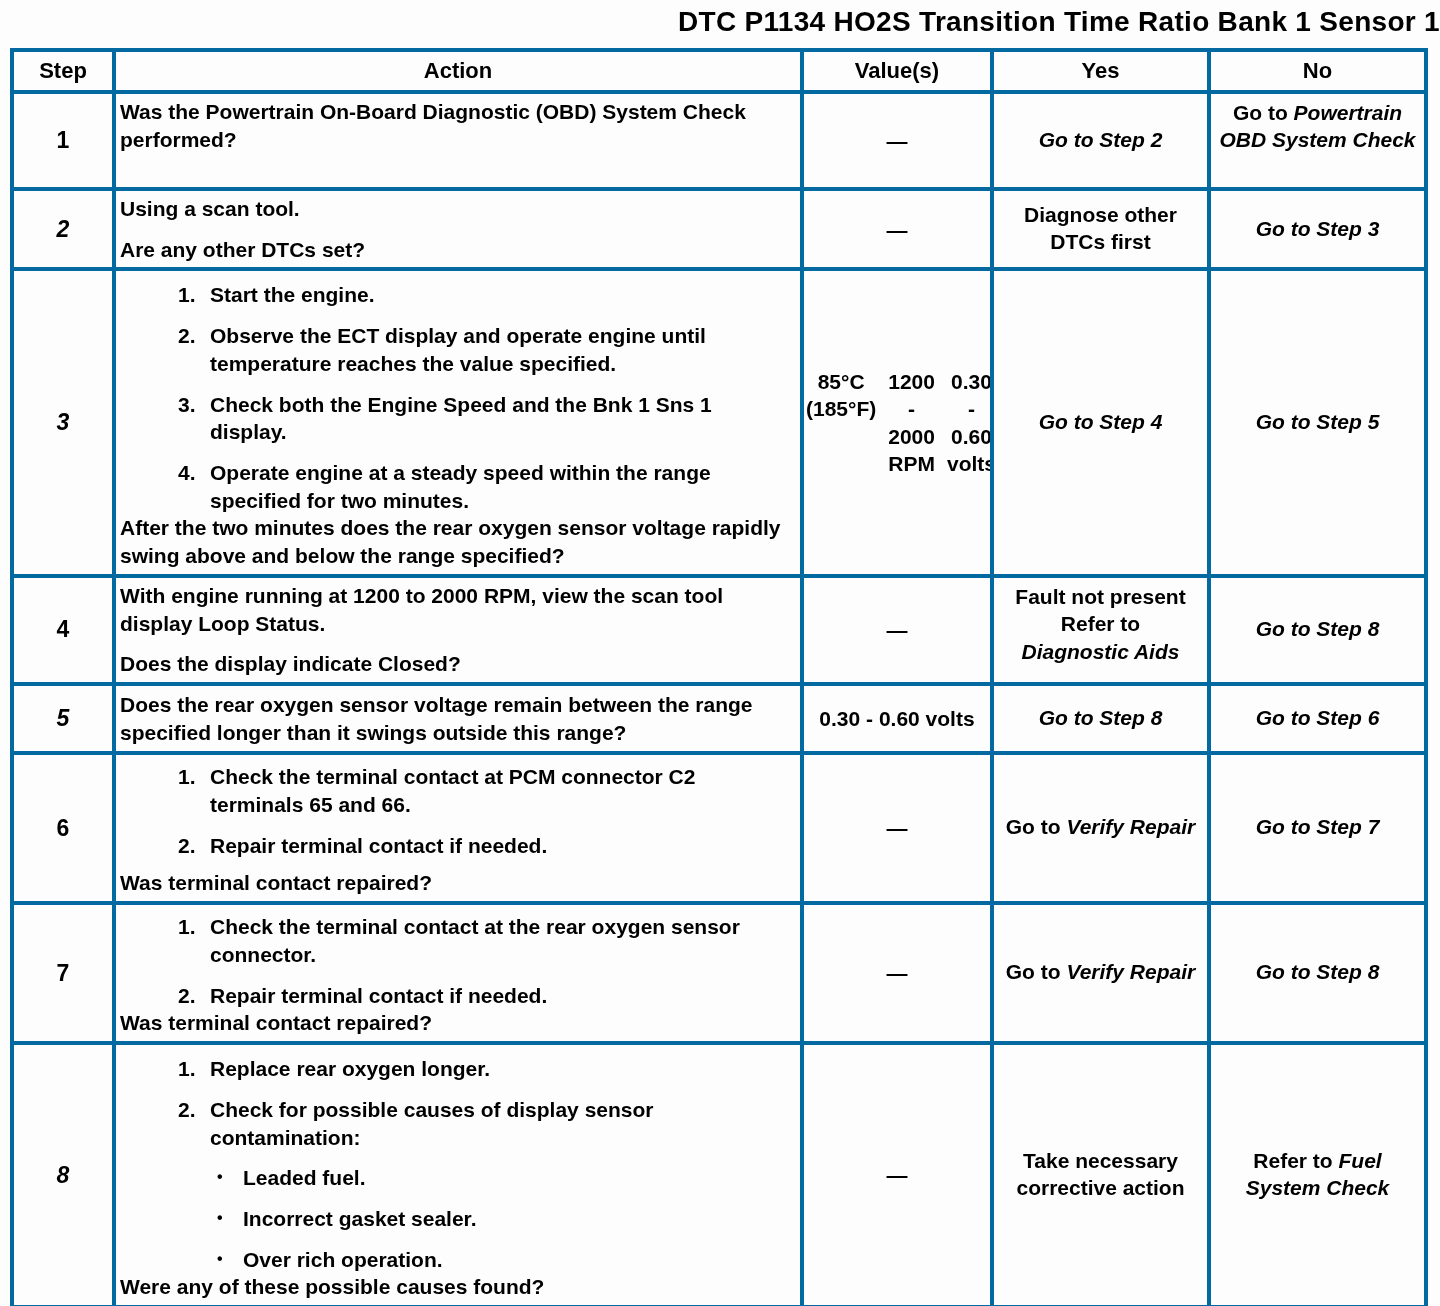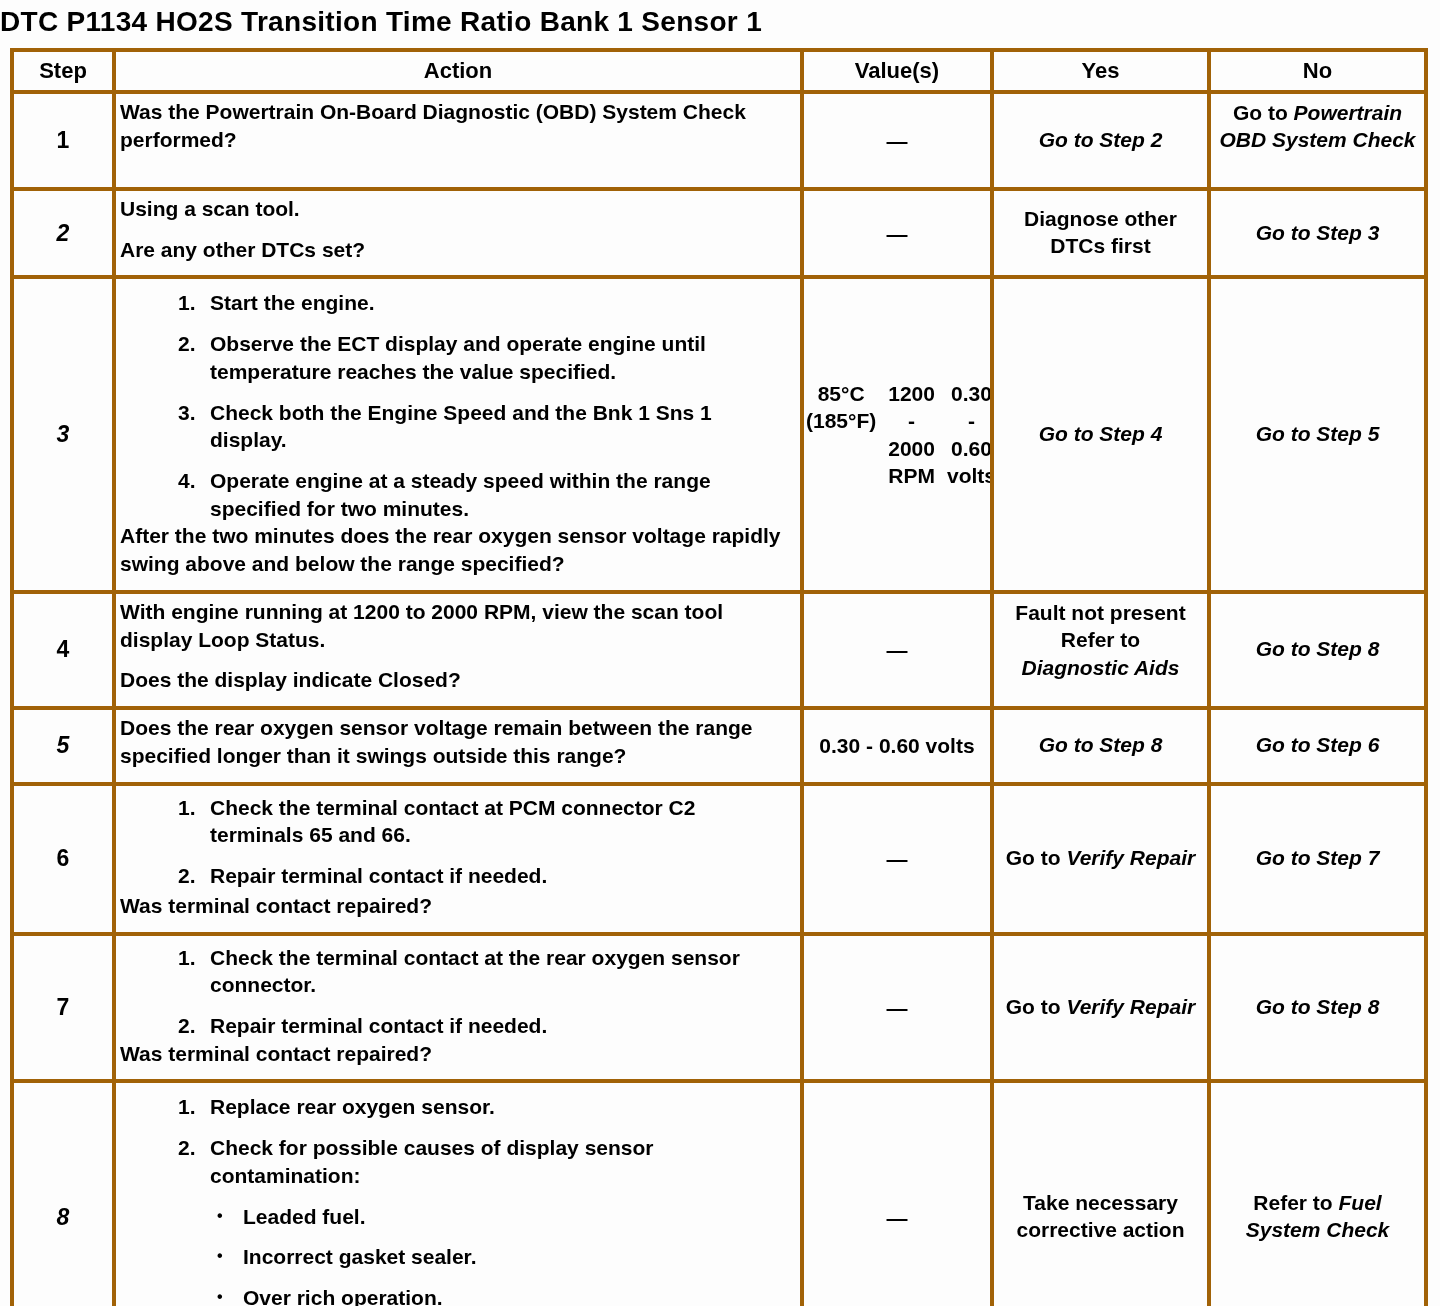--- a/index.html
+++ b/index.html
@@ -6,41 +6,41 @@
   html,body { margin:0; padding:0; }
   body {
     width:1440px; height:1306px;
     background:#fdfdfd;
     color:#000;
     font-family:"Liberation Sans", sans-serif;
     font-weight:700;
     -webkit-font-smoothing:antialiased;
   }
   .page-title {
-    text-align:left;
+    text-align:right;
     font-size:28px;
     font-weight:700;
     letter-spacing:0.3px;
     padding-top:6px;
     height:42px;
   }
   table.dtc {
     position:absolute;
     left:10px; top:48px;
     width:1414px;
     border-collapse:collapse;
     table-layout:fixed;
   }
   col.c-step   { width:102px; }
   col.c-action { width:688px; }
   col.c-value  { width:190px; }
   col.c-yes    { width:217px; }
   col.c-no     { width:217px; }
   th, td {
-    border:4px solid #a16207;
+    border:4px solid #0369a1;
     padding:0;
     vertical-align:top;
     overflow:hidden;
   }
   th {
     height:42px;
     font-size:22px;
     text-align:center;
     vertical-align:middle;
   }
@@ -55,21 +55,21 @@
   tr.r8 td { height:250px; }
 
   td.step {
     text-align:center;
     vertical-align:middle;
     font-size:23px;
   }
   td.step.it { font-style:italic; }
 
   td.action { font-size:21px; line-height:1.32; }
-  .action-inner { padding:4px 4px 12px 4px; height:100%; display:flex; flex-direction:column; }
+  .action-inner { padding:4px 4px 4px 4px; height:100%; display:flex; flex-direction:column; }
   .action-inner .gap { height:13px; flex:none; }
   .spacer { flex:1; }
   .para { margin:0; }
   .li { display:flex; padding-left:58px; margin:0; }
   .li .num { flex:none; width:32px; }
   .li .txt { flex:1; padding-right:2px; }
   .bi { display:flex; padding-left:97px; margin:0; }
   .bi .dot { flex:none; width:26px; font-size:16px; padding-top:2px; }
 
   td.value { vertical-align:middle; text-align:center; font-size:21px; line-height:1.3; }
@@ -304,21 +304,21 @@
       </td>
     </tr>
 
     <tr class="r8">
       <td class="step it">8</td>
       <td class="action">
         <div class="action-inner">
           <div style="height:6px"></div>
           <div class="li">
             <span class="num">1.</span>
-              <span class="txt">Replace rear oxygen sensor.</span>
+              <span class="txt">Replace rear oxygen longer.</span>
           </div>
           <div class="gap"></div>
           <div class="li">
             <span class="num">2.</span>
               <span class="txt">Check for possible causes of display sensor contamination:</span>
           </div>
           <div class="gap"></div>
           <div class="bi">
             <span class="dot">•</span>
               <span>Leaded fuel.</span>

